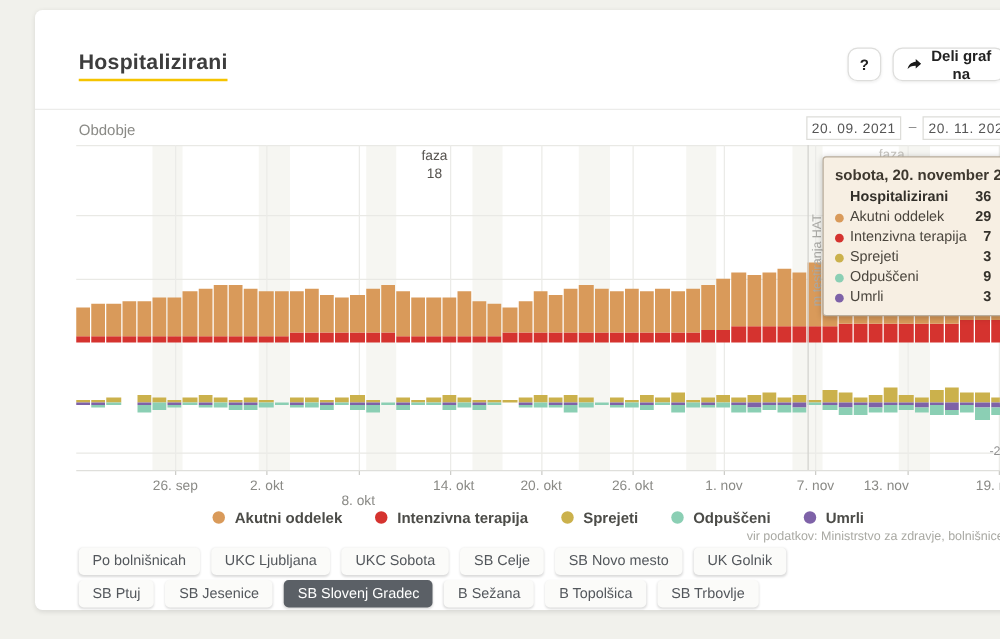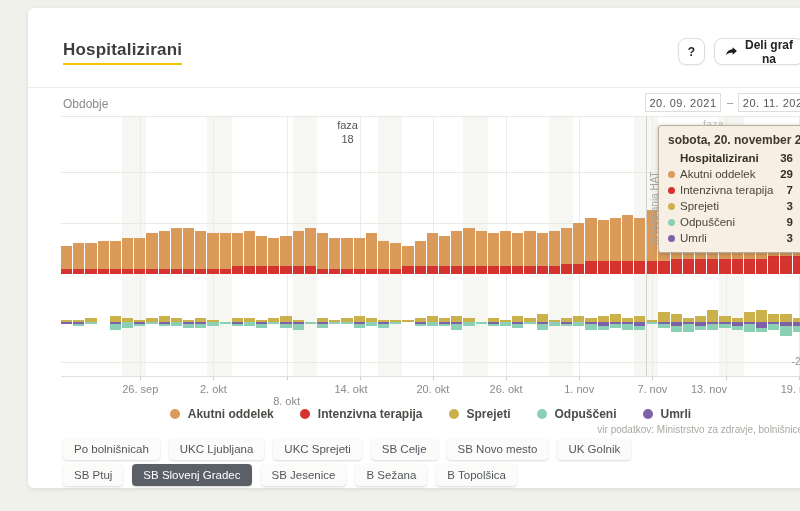--- a/index.html
+++ b/index.html
@@ -118,21 +118,21 @@
       <div class="tickmark" style="left: 112.258px; top: 368px;"></div>
       <div class="tick-lbl" style="left: 87.2581px; top: 375px;">26. sep</div>
       <div class="grid-v" style="left: 185.419px; top: 108px; height: 260px;"></div>
       <div class="tickmark" style="left: 185.419px; top: 368px;"></div>
       <div class="tick-lbl" style="left: 160.419px; top: 375px;">2. okt</div>
       <div class="grid-v" style="left: 258.581px; top: 108px; height: 260px;"></div>
       <div class="tickmark" style="left: 258.581px; top: 368px;"></div>
       <div class="tick-lbl" style="left: 233.581px; top: 375px; margin-top: 12px;">8. okt</div>
       <div class="grid-v" style="left: 331.742px; top: 108px; height: 260px;"></div>
       <div class="tickmark" style="left: 331.742px; top: 368px;"></div>
-      <div class="tick-lbl" style="left: 298px; top: 375px;">14. okt</div>
+      <div class="tick-lbl" style="left: 310px; top: 375px;">14. okt</div>
       <div class="grid-v" style="left: 404.903px; top: 108px; height: 260px;"></div>
       <div class="tickmark" style="left: 404.903px; top: 368px;"></div>
       <div class="tick-lbl" style="left: 379.903px; top: 375px;">20. okt</div>
       <div class="grid-v" style="left: 478.065px; top: 108px; height: 260px;"></div>
       <div class="tickmark" style="left: 478.065px; top: 368px;"></div>
       <div class="tick-lbl" style="left: 453.065px; top: 375px;">26. okt</div>
       <div class="grid-v" style="left: 551.226px; top: 108px; height: 260px;"></div>
       <div class="tickmark" style="left: 551.226px; top: 368px;"></div>
       <div class="tick-lbl" style="left: 526.226px; top: 375px;">1. nov</div>
       <div class="grid-v" style="left: 624.387px; top: 108px; height: 260px;"></div>
@@ -483,26 +483,27 @@
       <div class="l-item">
         <span class="dot" style="background: rgb(126, 98, 168);"></span>
         <span>Umrli</span>
       </div>
     </div>
   <div class="src">vir podatkov: Ministrstvo za zdravje, bolnišnice</div>
   <div class="facilities">
       <div class="fac-row">
         <button class="fac">Po bolnišnicah</button>
         <button class="fac">UKC Ljubljana</button>
-        <button class="fac">UKC Sprejeti</button>
+        <button class="fac">UKC Sobota</button>
         <button class="fac">SB Celje</button>
         <button class="fac">SB Novo mesto</button>
         <button class="fac">UK Golnik</button>
       </div>
       <div class="fac-row">
         <button class="fac">SB Ptuj</button>
+        <button class="fac">SB Jesenice</button>
         <button class="fac sel">SB Slovenj Gradec</button>
-        <button class="fac">SB Jesenice</button>
         <button class="fac">B Sežana</button>
         <button class="fac">B Topolšica</button>
+        <button class="fac">SB Trbovlje</button>
       </div>
     </div>
 </div>
 
 </body></html>

